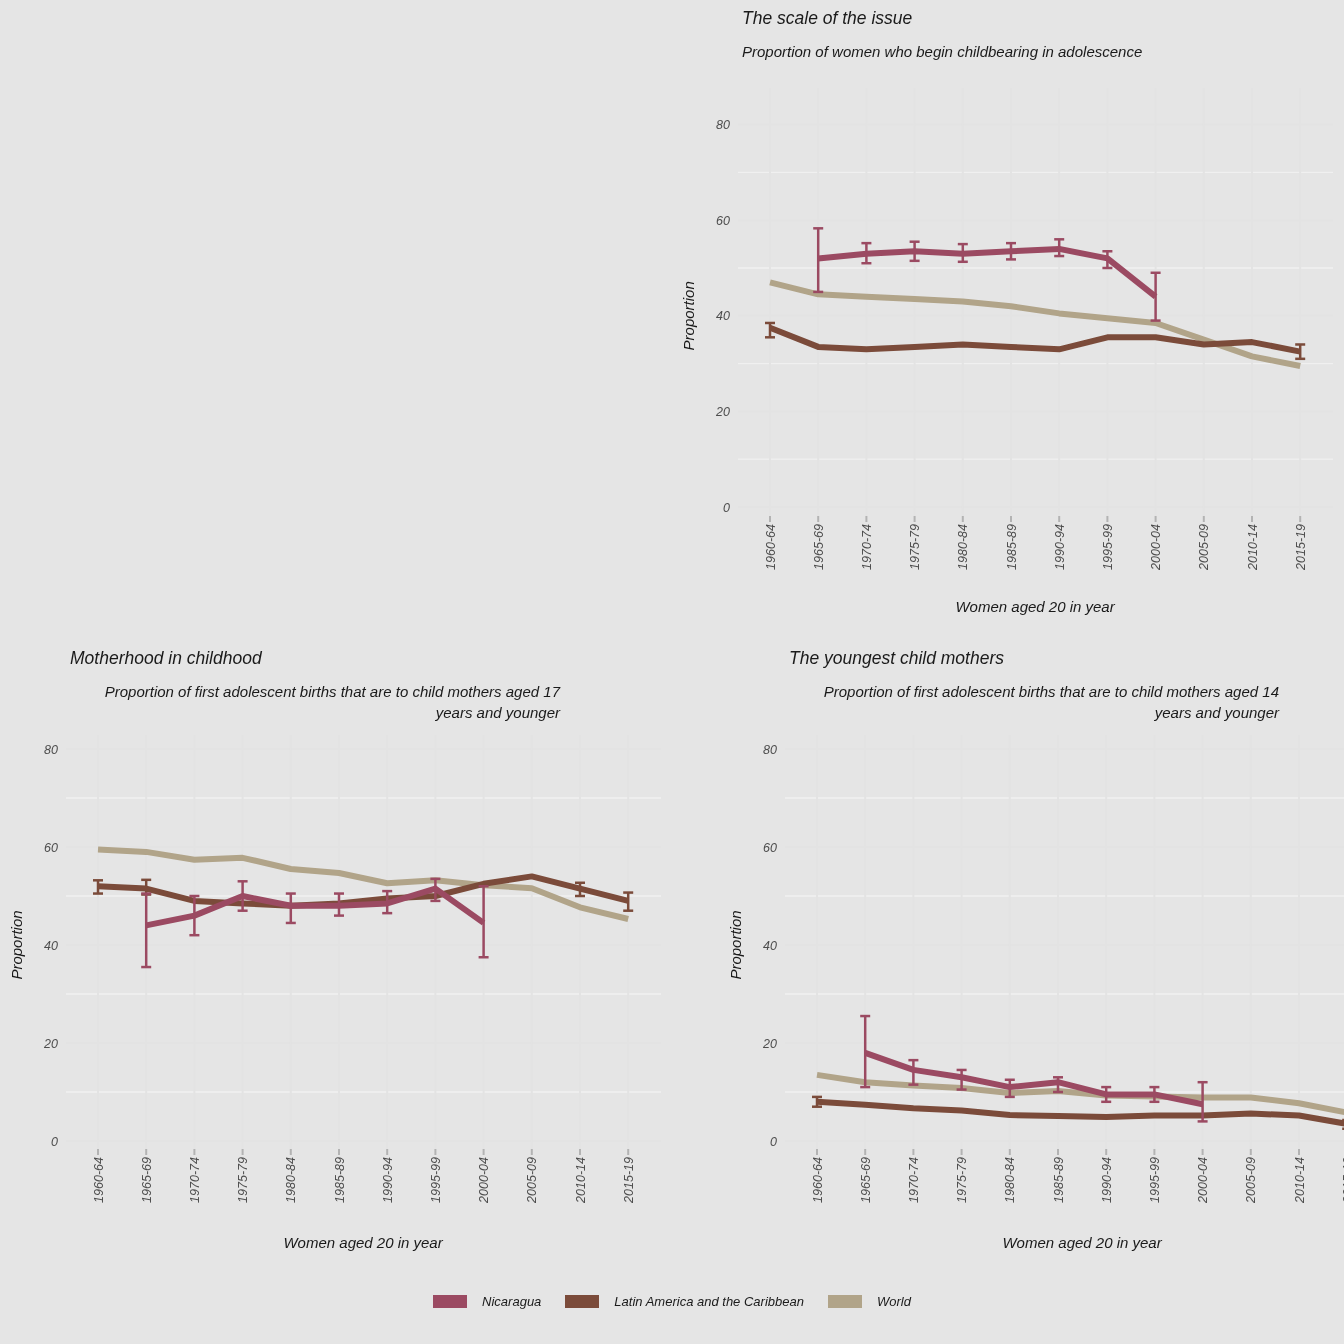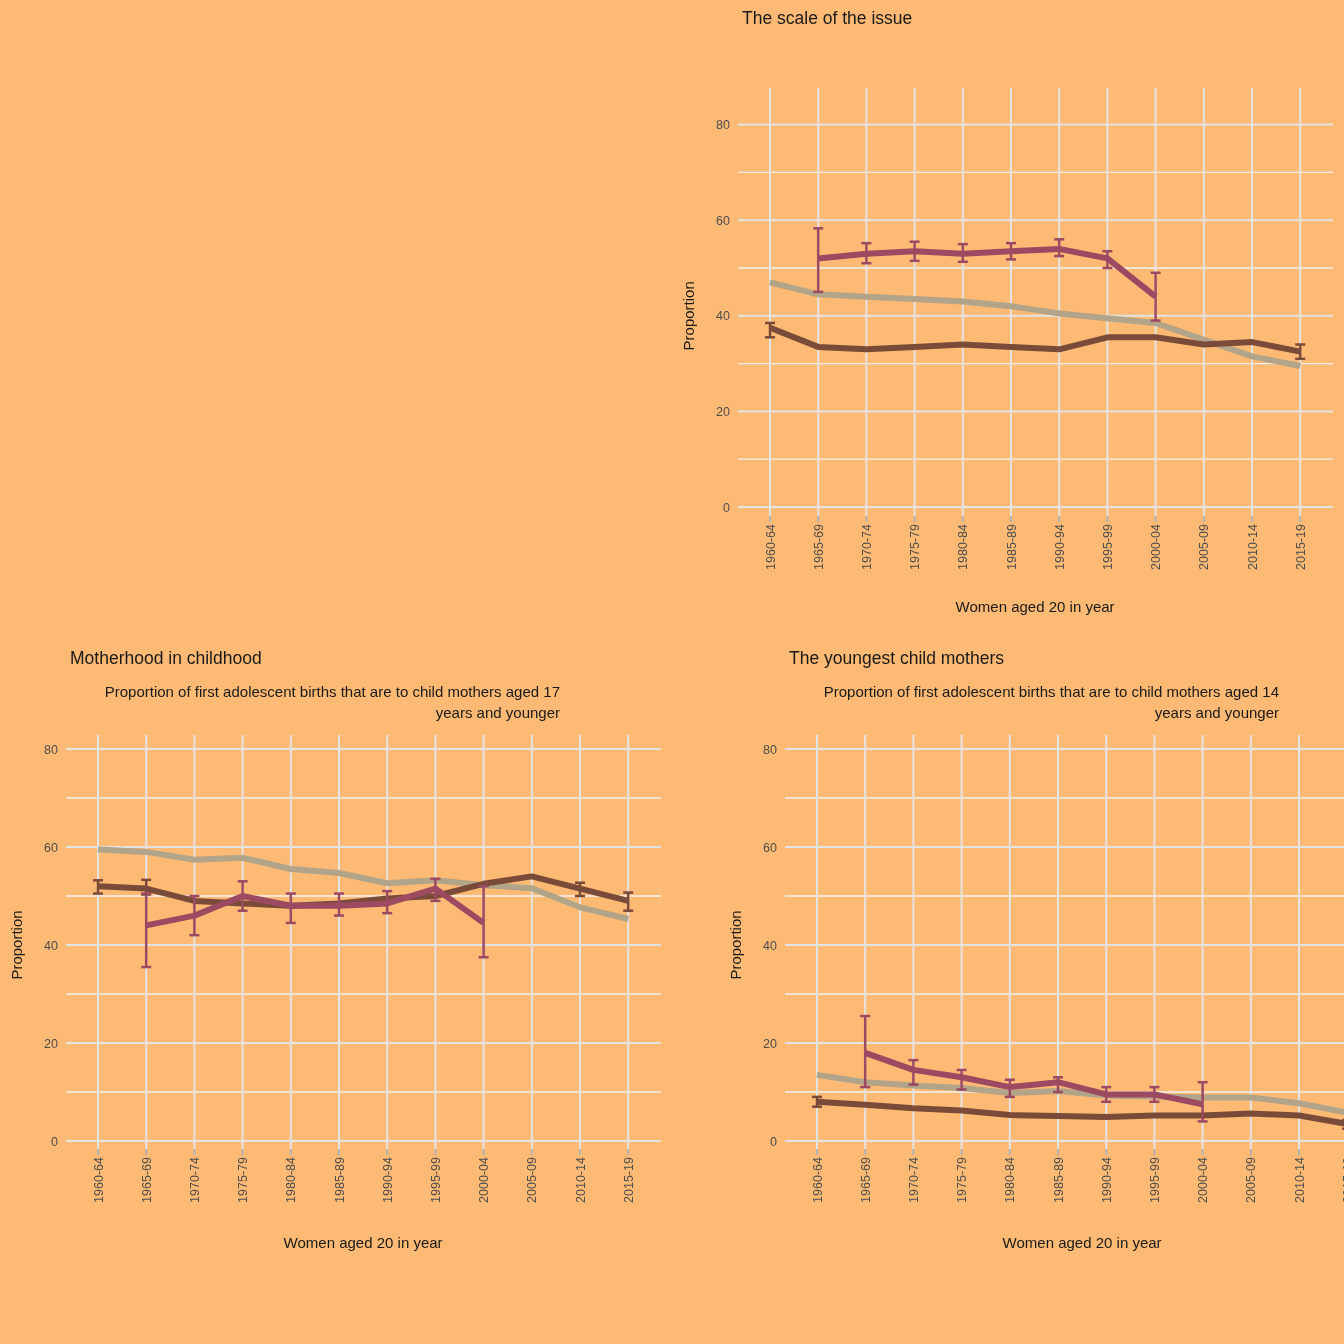--- a/index.html
+++ b/index.html
@@ -1,36 +1,37 @@
 <!DOCTYPE html>
 <html><head>
 <meta charset="utf-8">
 <style>
   html,body{margin:0;padding:0;background:#ffffff;}
-  .page{position:relative;width:1344px;height:1344px;background:#fdba74;
-        font-family:"Liberation Sans",sans-serif;color:#1a1a1a;overflow:hidden;}
+  .page{position:relative;width:1344px;height:1344px;background:#e5e5e5;
+        font-family:"Liberation Sans",sans-serif;color:#1a1a1a;overflow:hidden;font-style:italic;}
   .chart{position:absolute;width:672px;}
   .chart h2{position:absolute;left:70px;top:8px;margin:0;font-size:17.5px;font-weight:400;color:#1a1a1a;}
   .chart .subtitle{position:absolute;left:70px;top:42px;margin:0;font-size:15px;line-height:1.38;color:#1a1a1a;}
   .chart .subtitle.wide{width:600px;}
   .chart .subtitle.narrow{width:490px;text-align:right;}
   svg.plot{position:absolute;left:0;top:0;}
   .legend{position:absolute;top:1294px;left:0;width:100%;display:flex;justify-content:center;
           align-items:center;gap:24px;font-size:13px;color:#1a1a1a;}
   .legend-item{display:flex;align-items:center;gap:15px;}
   .legend-swatch{width:34px;height:13px;display:inline-block;}
   text{font-family:"Liberation Sans",sans-serif;}
 </style>
 </head>
 <body>
 
 <div class="page">
 
   <section class="chart" style="left:672px;top:0;height:640px;">
     <h2>The scale of the issue</h2>
+    <p class="subtitle wide">Proportion of women who begin childbearing in adolescence</p>
     <svg class="plot" width="672" height="640" viewBox="0 0 672 640">
         <g>
           <line x1="66" y1="459.2" x2="661" y2="459.2" stroke="#F0F0F0" stroke-width="1.3"></line>
           <line x1="66" y1="363.6" x2="661" y2="363.6" stroke="#F0F0F0" stroke-width="1.3"></line>
           <line x1="66" y1="268" x2="661" y2="268" stroke="#F0F0F0" stroke-width="1.3"></line>
           <line x1="66" y1="172.39999999999998" x2="661" y2="172.39999999999998" stroke="#F0F0F0" stroke-width="1.3"></line>
           <line x1="66" y1="507" x2="661" y2="507" stroke="#E3E3E3" stroke-width="2"></line>
           <line x1="66" y1="411.4" x2="661" y2="411.4" stroke="#E3E3E3" stroke-width="2"></line>
           <line x1="66" y1="315.79999999999995" x2="661" y2="315.79999999999995" stroke="#E3E3E3" stroke-width="2"></line>
           <line x1="66" y1="220.2" x2="661" y2="220.2" stroke="#E3E3E3" stroke-width="2"></line>
@@ -350,14 +351,28 @@
             <line x1="430.40000000000003" y1="447.1" x2="440.40000000000003" y2="447.1"></line>
             <line x1="483.6" y1="481.4" x2="483.6" y2="442.2"></line>
             <line x1="478.6" y1="481.4" x2="488.6" y2="481.4"></line>
             <line x1="478.6" y1="442.2" x2="488.6" y2="442.2"></line>
           </g>
           <path d="M146.2 412.8 L194.4 429.9 L242.6 437.3 L290.8 447.1 L339.0 442.2 L387.2 454.4 L435.4 454.4 L483.6 464.3" fill="none" stroke="#9B4A62" stroke-width="6" stroke-linejoin="round" stroke-linecap="butt"></path>
         </g>
       </svg>
   </section>
 
+  <div class="legend">
+    <div class="legend-item">
+      <span class="legend-swatch" style="background: rgb(155, 74, 98);"></span>
+      <span>Nicaragua</span>
+    </div>
+    <div class="legend-item">
+      <span class="legend-swatch" style="background: rgb(123, 75, 58);"></span>
+      <span>Latin America and the Caribbean</span>
+    </div>
+    <div class="legend-item">
+      <span class="legend-swatch" style="background: rgb(177, 164, 137);"></span>
+      <span>World</span>
+    </div>
+  </div>
 
 </div>
 
 </body></html>

